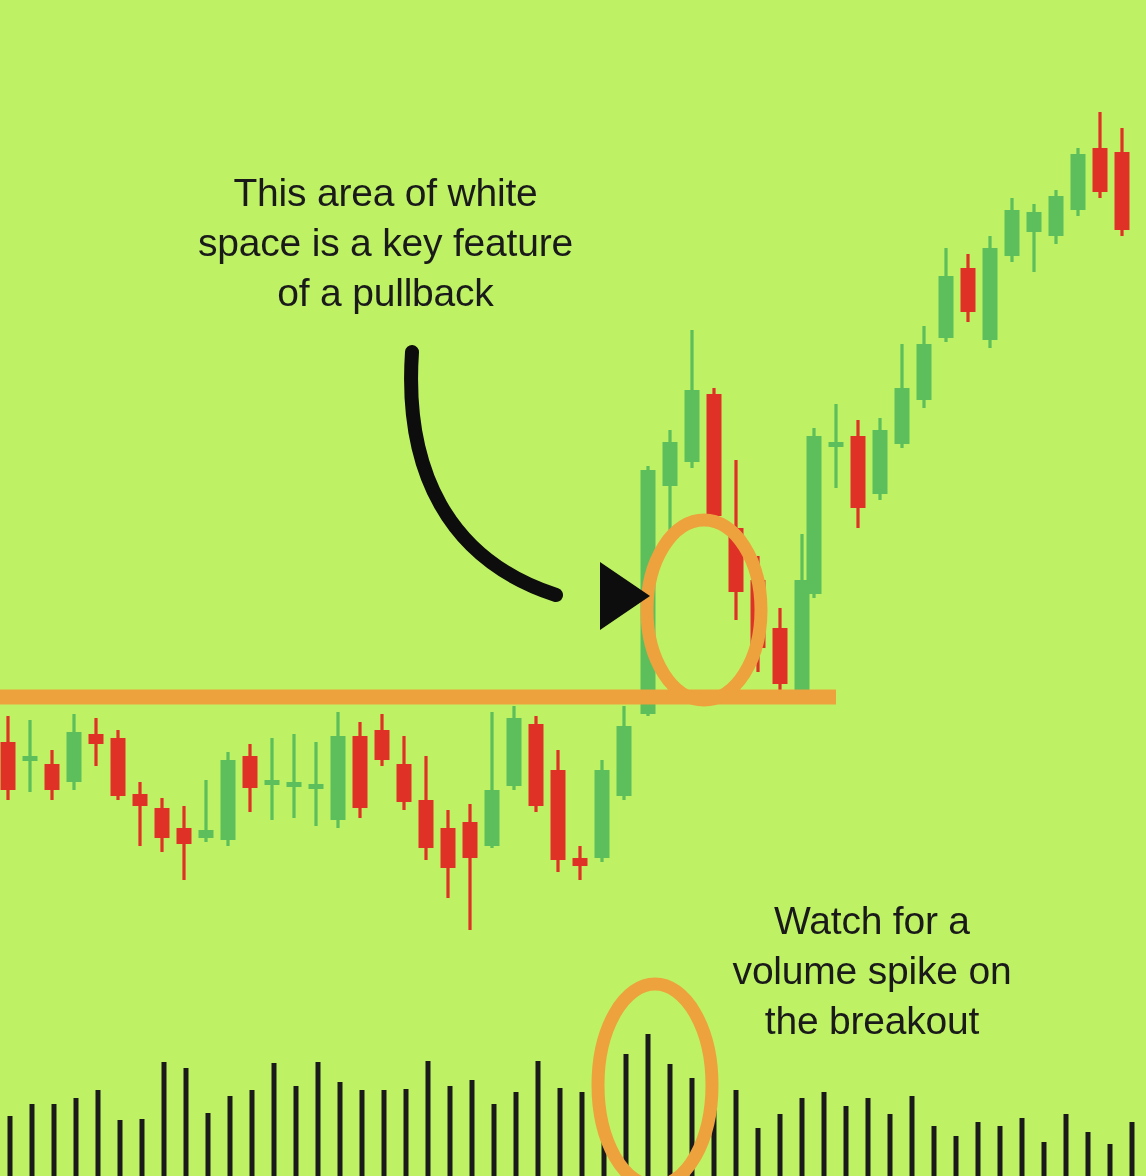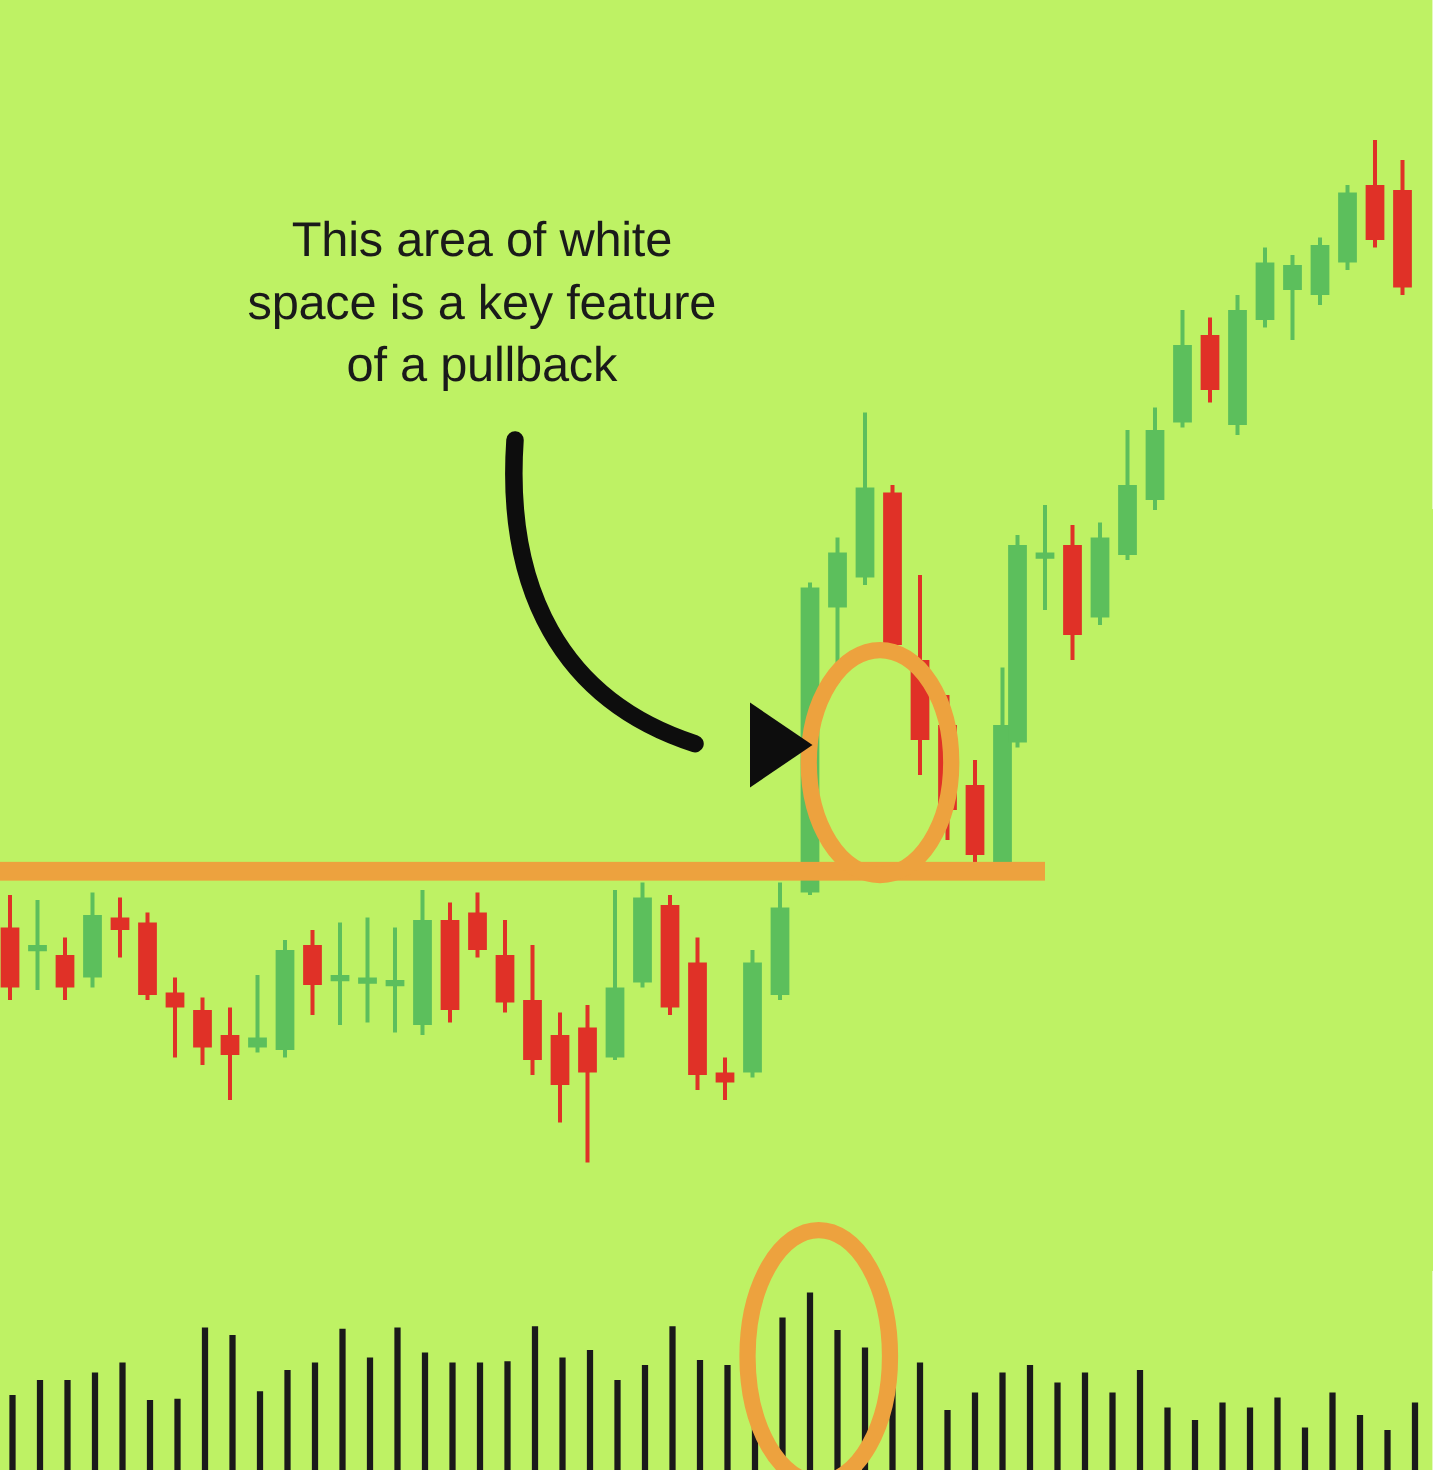--- a/index.html
+++ b/index.html
@@ -325,14 +325,17 @@
     <g id="arrow-layer">
         <path d="M 412 352 C 404 470 448 560 556 595" fill="none" stroke="#0d0d0d" stroke-width="14" stroke-linecap="round"></path>
         <polygon points="600,562 650,596 600,630" fill="#0d0d0d"></polygon>
       </g>
   </svg>
 
   <div class="annotation" id="annotation-pullback">This area of white
 space is a key feature
 of a pullback</div>
 
+  <div class="annotation" id="annotation-volume">Watch for a
+volume spike on
+the breakout</div>
 
 </div>
 
 </body></html>

